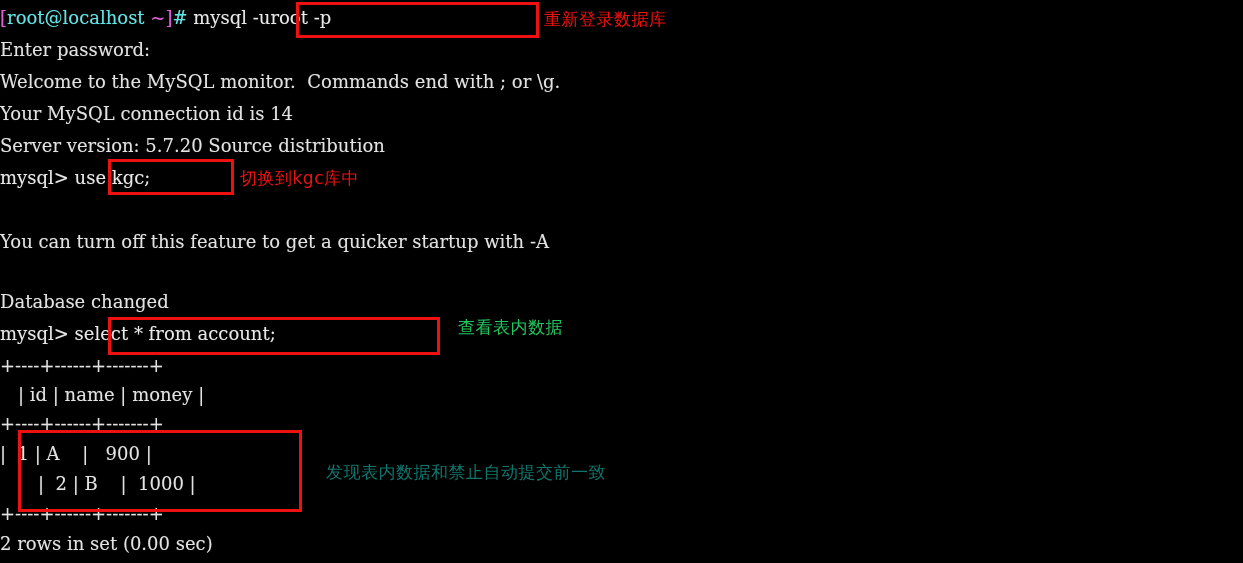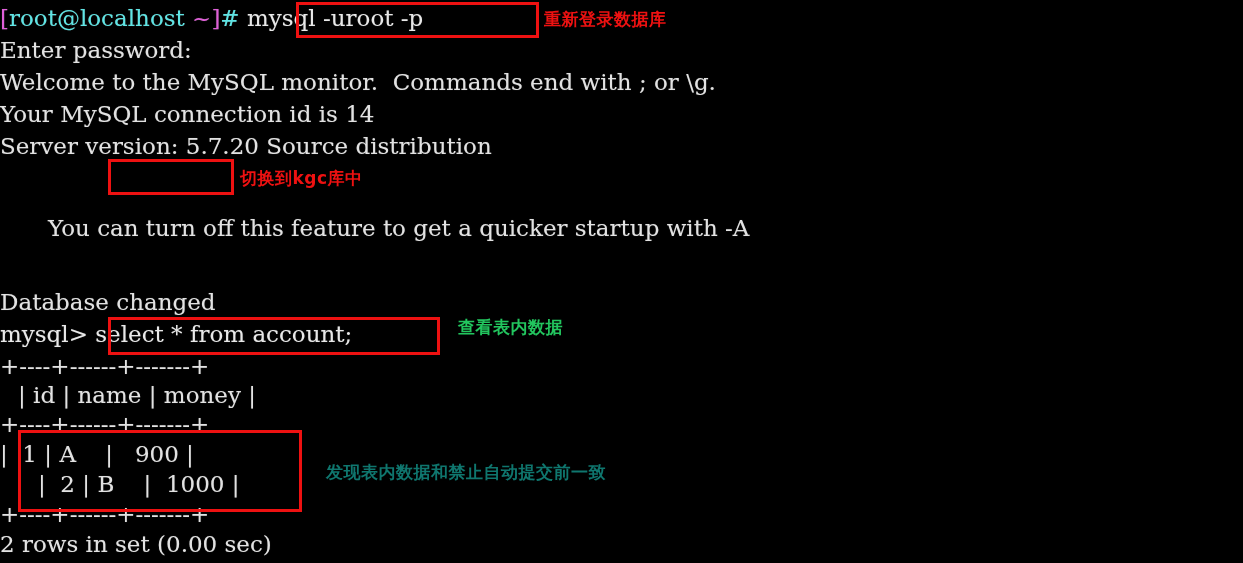--- a/index.html
+++ b/index.html
@@ -20,21 +20,21 @@
     background: #000000;
     color: #d8d8d8;
   }
   .line {
     position: absolute;
     left: 0;
     height: 32px;
     line-height: 32px;
     white-space: pre;
     font-family: "DejaVu Serif", "Liberation Serif", serif;
-    font-size: 23px;
+    font-size: 18px;
     letter-spacing: 0px;
     color: #e2e2e2;
     text-shadow: 0 0 1px rgba(200,200,200,0.35);
   }
   .term-text {
     white-space: pre;
   }
   .c-magenta { color: #e05fd8; }
   .c-cyan    { color: #5fe5e5; }
   .c-white   { color: #e8e8e8; }
@@ -48,42 +48,43 @@
     background: transparent;
   }
   
   .annot {
     position: absolute;
     color: #ee1111;
     font-family: "DejaVu Sans", "Liberation Sans", sans-serif;
     font-size: 17px;
     line-height: 20px;
     white-space: nowrap;
-    font-weight: 700;
+    font-weight: 400;
     letter-spacing: 0.5px;
   }
 </style>
 </head>
 <body>
 
 <div id="terminal">
 
   <div class="line" style="top:2px;"><span class="c-magenta">[</span><span class="c-cyan">root@localhost</span><span class="c-magenta"> ~</span><span class="c-magenta">]</span><span class="c-cyan">#</span><span class="c-white term-text"> </span><span class="c-white term-text">mysql -uroot -p</span></div>
 
   <div class="line" style="top:34px;">Enter password:</div>
 
   <div class="line" style="top:66px;">Welcome to the MySQL monitor.  Commands end with ; or \g.</div>
 
   <div class="line" style="top:98px;">Your MySQL connection id is 14</div>
 
   <div class="line" style="top:130px;">Server version: 5.7.20 Source distribution</div>
 
+  <div class="line" style="top:162px;"><span class="c-white term-text">mysql&gt; </span><span class="c-white term-text">use kgc;</span></div>
 
 
-  <div class="line" style="top:212px;margin-left:48px;">You can turn off this feature to get a quicker startup with -A</div>
+  <div class="line" style="top:226px;">You can turn off this feature to get a quicker startup with -A</div>
 
   <div class="line" style="top:318px;"><span class="c-white term-text">mysql&gt; </span><span class="c-white term-text">select * from account;</span></div>
 
   <div class="line" style="top:286px;">Database changed</div>
 
   <div class="line" style="top:350px;">+----+------+-------+</div>
   <div class="line" style="top:379px;margin-left:18px;">| id | name | money |</div>
   <div class="line" style="top:408px;">+----+------+-------+</div>
   <div class="line" style="top:438px;">|  1 | A    |   900 |</div>
   <div class="line" style="top:468px;padding-left:38px;">|  2 | B    |  1000 |</div>

